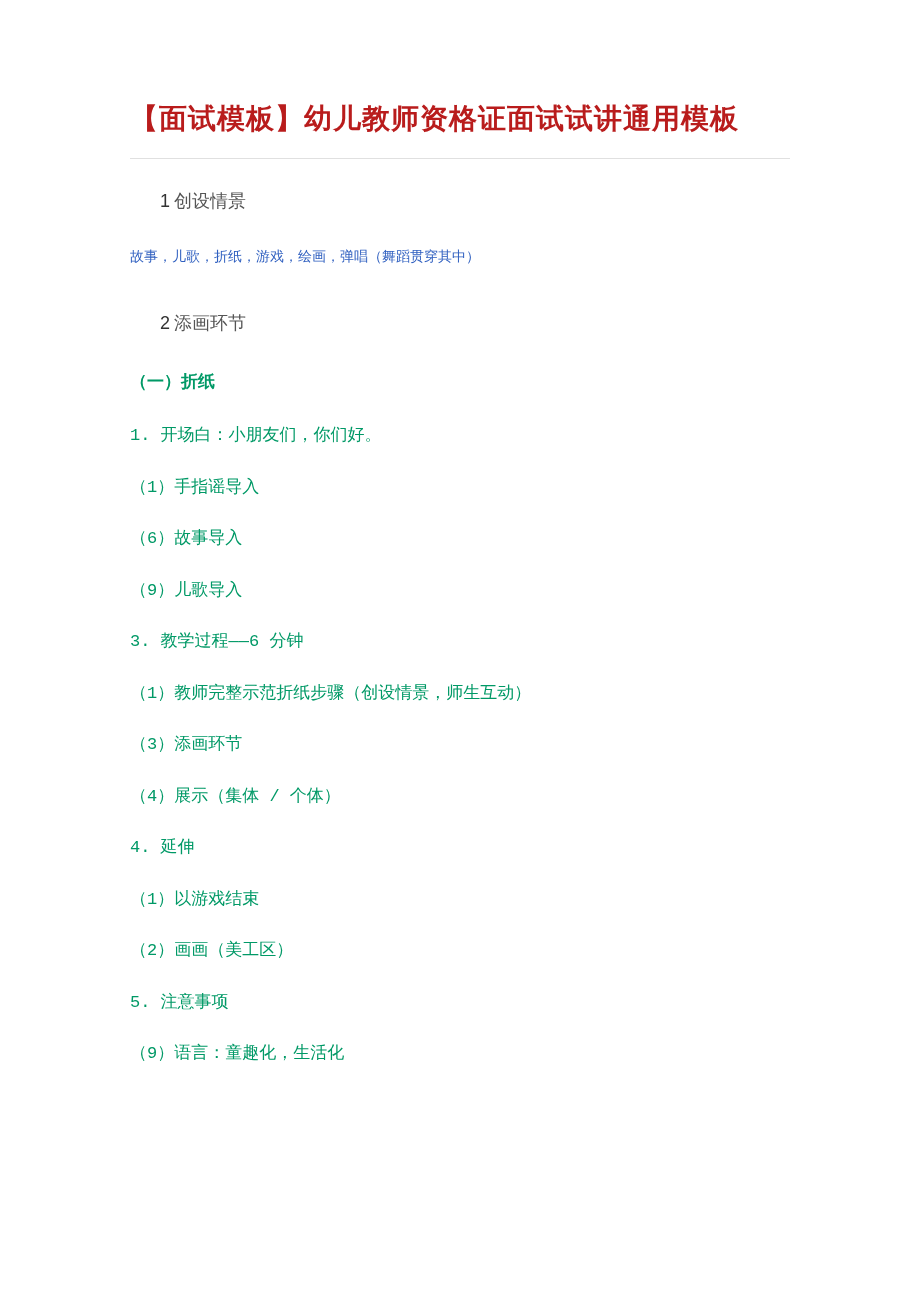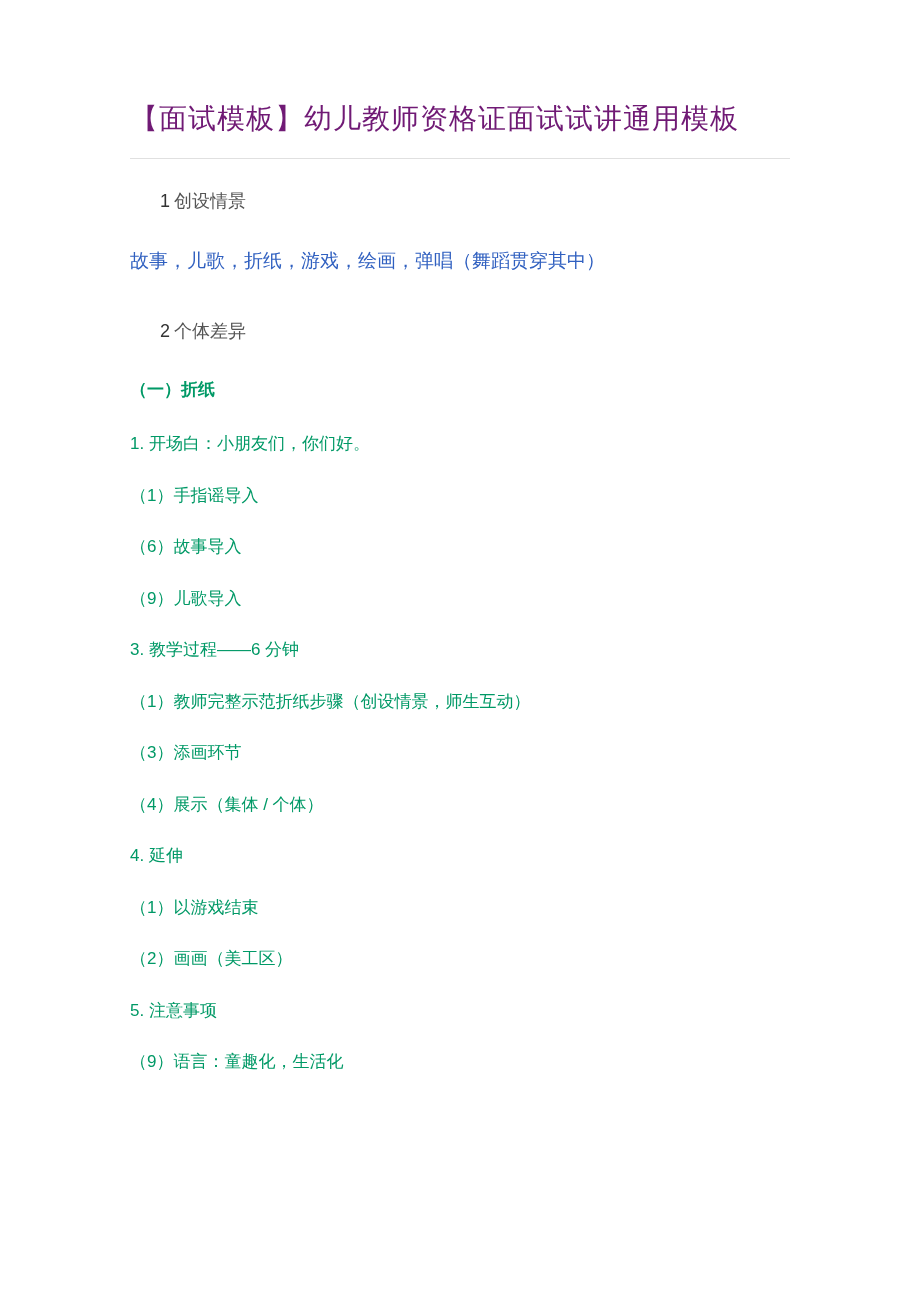--- a/index.html
+++ b/index.html
@@ -7,74 +7,75 @@
       padding: 0;
       font-family: "Microsoft YaHei", "SimSun", sans-serif;
       background: #ffffff;
       width: 920px;
     }
     .page {
       padding: 100px 130px 60px 130px;
     }
     .title {
       font-size: 28px;
-      color: #701a75;
-      font-weight: normal;
+      color: #b91c1c;
+      font-weight: bold;
       margin-bottom: 20px;
       letter-spacing: 1px;
     }
     .divider {
       border-bottom: 1px solid #e0e0e0;
       margin-bottom: 30px;
     }
     .section-head {
       font-size: 18px;
       color: #555555;
       margin-bottom: 35px;
       padding-left: 30px;
     }
     .section-head .num {
       color: #333333;
       margin-right: 4px;
     }
     .blue-text {
-      font-size: 19px;
+      font-size: 14px;
       color: #3060c0;
       margin-bottom: 45px;
       padding-left: 0;
     }
     .sub-title {
       font-size: 17px;
       color: #009966;
       font-weight: bold;
       margin-top: 35px;
       margin-bottom: 30px;
     }
     .green-line {
       font-size: 17px;
       color: #009966;
       margin-bottom: 26px;
       line-height: 1.5;
+      font-family: Liberation Mono, monospace;
     }
   </style>
 </head>
 <body>
 
 <div class="page">
   <div class="title">【面试模板】幼儿教师资格证面试试讲通用模板</div>
   <div class="divider"></div>
 
   <div class="section-head">
     <span class="num">1</span><span>创设情景</span>
   </div>
 
   <div class="blue-text">故事，儿歌，折纸，游戏，绘画，弹唱（舞蹈贯穿其中）</div>
 
   <div class="section-head">
-    <span class="num">2</span><span>个体差异</span>
+    <span class="num">2</span><span>添画环节</span>
   </div>
 
   <div class="sub-title">（一）折纸</div>
 
   <div class="green-line">1. 开场白：小朋友们，你们好。</div>
   <div class="green-line">（1）手指谣导入</div>
   <div class="green-line">（6）故事导入</div>
   <div class="green-line">（9）儿歌导入</div>
   <div class="green-line">3. 教学过程——6 分钟</div>
   <div class="green-line">（1）教师完整示范折纸步骤（创设情景，师生互动）</div>

